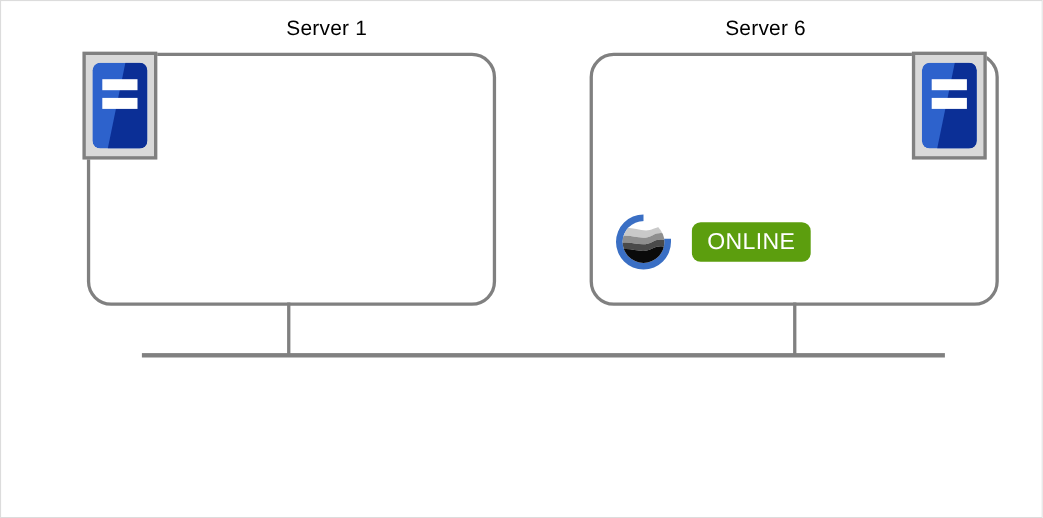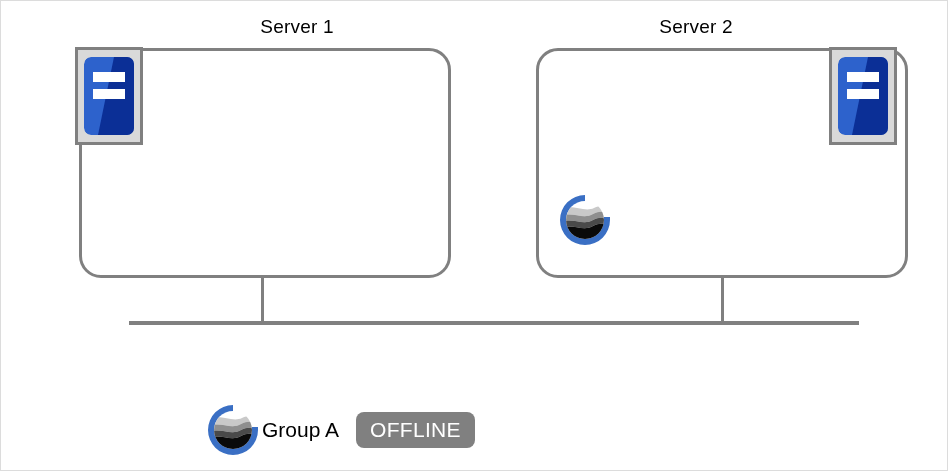--- a/index.html
+++ b/index.html
@@ -114,21 +114,21 @@
       </defs>
       <g clip-path="url(#rackClip1)">
         <rect x="0" y="0" width="50" height="78" rx="7" ry="7" fill="#2d62cc"></rect>
         <polygon points="30,0 50,0 50,78 14,78" fill="#0b2f96"></polygon>
       </g>
       <rect x="9" y="15" width="32" height="10" fill="#ffffff"></rect>
       <rect x="9" y="32" width="32" height="10" fill="#ffffff"></rect>
     </svg>
   </div>
 
-  <div class="server-title" style="left:595px; top:15px; width:200px;">Server 2</div>
+  <div class="server-title" style="left:595px; top:15px; width:200px;">Server 6</div>
 
   <div class="server-box" style="left:535px; top:47px; width:372px; height:230px;"></div>
 
   <div class="rack-icon" style="left:828px; top:46px;">
     <svg width="50" height="78" viewBox="0 0 50 78" aria-hidden="true">
       <defs>
         <clipPath id="rackClip2">
           <rect x="0" y="0" width="50" height="78" rx="7" ry="7"></rect>
         </clipPath>
       </defs>
@@ -152,41 +152,23 @@
       <path d="M27 2 A25 25 0 1 0 52 27 L52 24 L36 24 L36 31 L44 31 A17.5 17.5 0 1 1 27 9.5 Z" fill="#3a6fc4"></path>
 
       <g clip-path="url(#gClipB)">
         <rect x="6" y="8" width="44" height="38" fill="#ffffff"></rect>
         <path d="M4 16 C14 10, 26 20, 36 15 C44 11, 50 14, 52 16 L52 22 C48 19, 42 17, 35 21 C25 27, 14 18, 4 23 Z" fill="#c9c9c9"></path>
         <path d="M4 23 C14 18, 25 27, 35 21 C42 17, 48 19, 52 22 L52 28 C48 25, 42 23, 35 27 C25 33, 14 24, 4 29 Z" fill="#8f8f8f"></path>
         <path d="M4 29 C14 24, 25 33, 35 27 C42 23, 48 25, 52 28 L52 34 C48 31, 42 29, 35 33 C25 39, 14 30, 4 35 Z" fill="#4a4a4a"></path>
         <path d="M4 35 C14 30, 25 39, 35 33 C42 29, 48 31, 52 34 L52 48 L4 48 Z" fill="#0a0a0a"></path>
       </g>
     </svg>
+    <span class="status-badge badge-online">ONLINE</span>
   </div>
 
   <div class="v-line" style="left:260px; top:274px; height:48px;"></div>
 
   <div class="v-line" style="left:720px; top:274px; height:48px;"></div>
 
   <div class="h-bus" style="left:128px; top:320px; width:730px;"></div>
 
-  <div class="group-row" style="left:205px; top:402px;">
-    <svg class="group-logo" viewBox="0 0 54 54" aria-hidden="true">
-      <defs>
-        <clipPath id="gClipA">
-          <circle cx="27" cy="27" r="19"></circle>
-        </clipPath>
-      </defs>
-      <path d="M27 2 A25 25 0 1 0 52 27 L52 24 L36 24 L36 31 L44 31 A17.5 17.5 0 1 1 27 9.5 Z" fill="#3a6fc4"></path>
-      <g clip-path="url(#gClipA)">
-        <rect x="6" y="8" width="44" height="38" fill="#ffffff"></rect>
-        <path d="M4 16 C14 10, 26 20, 36 15 C44 11, 50 14, 52 16 L52 22 C48 19, 42 17, 35 21 C25 27, 14 18, 4 23 Z" fill="#c9c9c9"></path>
-        <path d="M4 23 C14 18, 25 27, 35 21 C42 17, 48 19, 52 22 L52 28 C48 25, 42 23, 35 27 C25 33, 14 24, 4 29 Z" fill="#8f8f8f"></path>
-        <path d="M4 29 C14 24, 25 33, 35 27 C42 23, 48 25, 52 28 L52 34 C48 31, 42 29, 35 33 C25 39, 14 30, 4 35 Z" fill="#4a4a4a"></path>
-        <path d="M4 35 C14 30, 25 39, 35 33 C42 29, 48 31, 52 34 L52 48 L4 48 Z" fill="#0a0a0a"></path>
-      </g>
-    </svg>
-    <span class="group-label">Group A</span>
-    <span class="status-badge badge-offline">OFFLINE</span>
-  </div>
 
 </div>
 
 </body></html>

